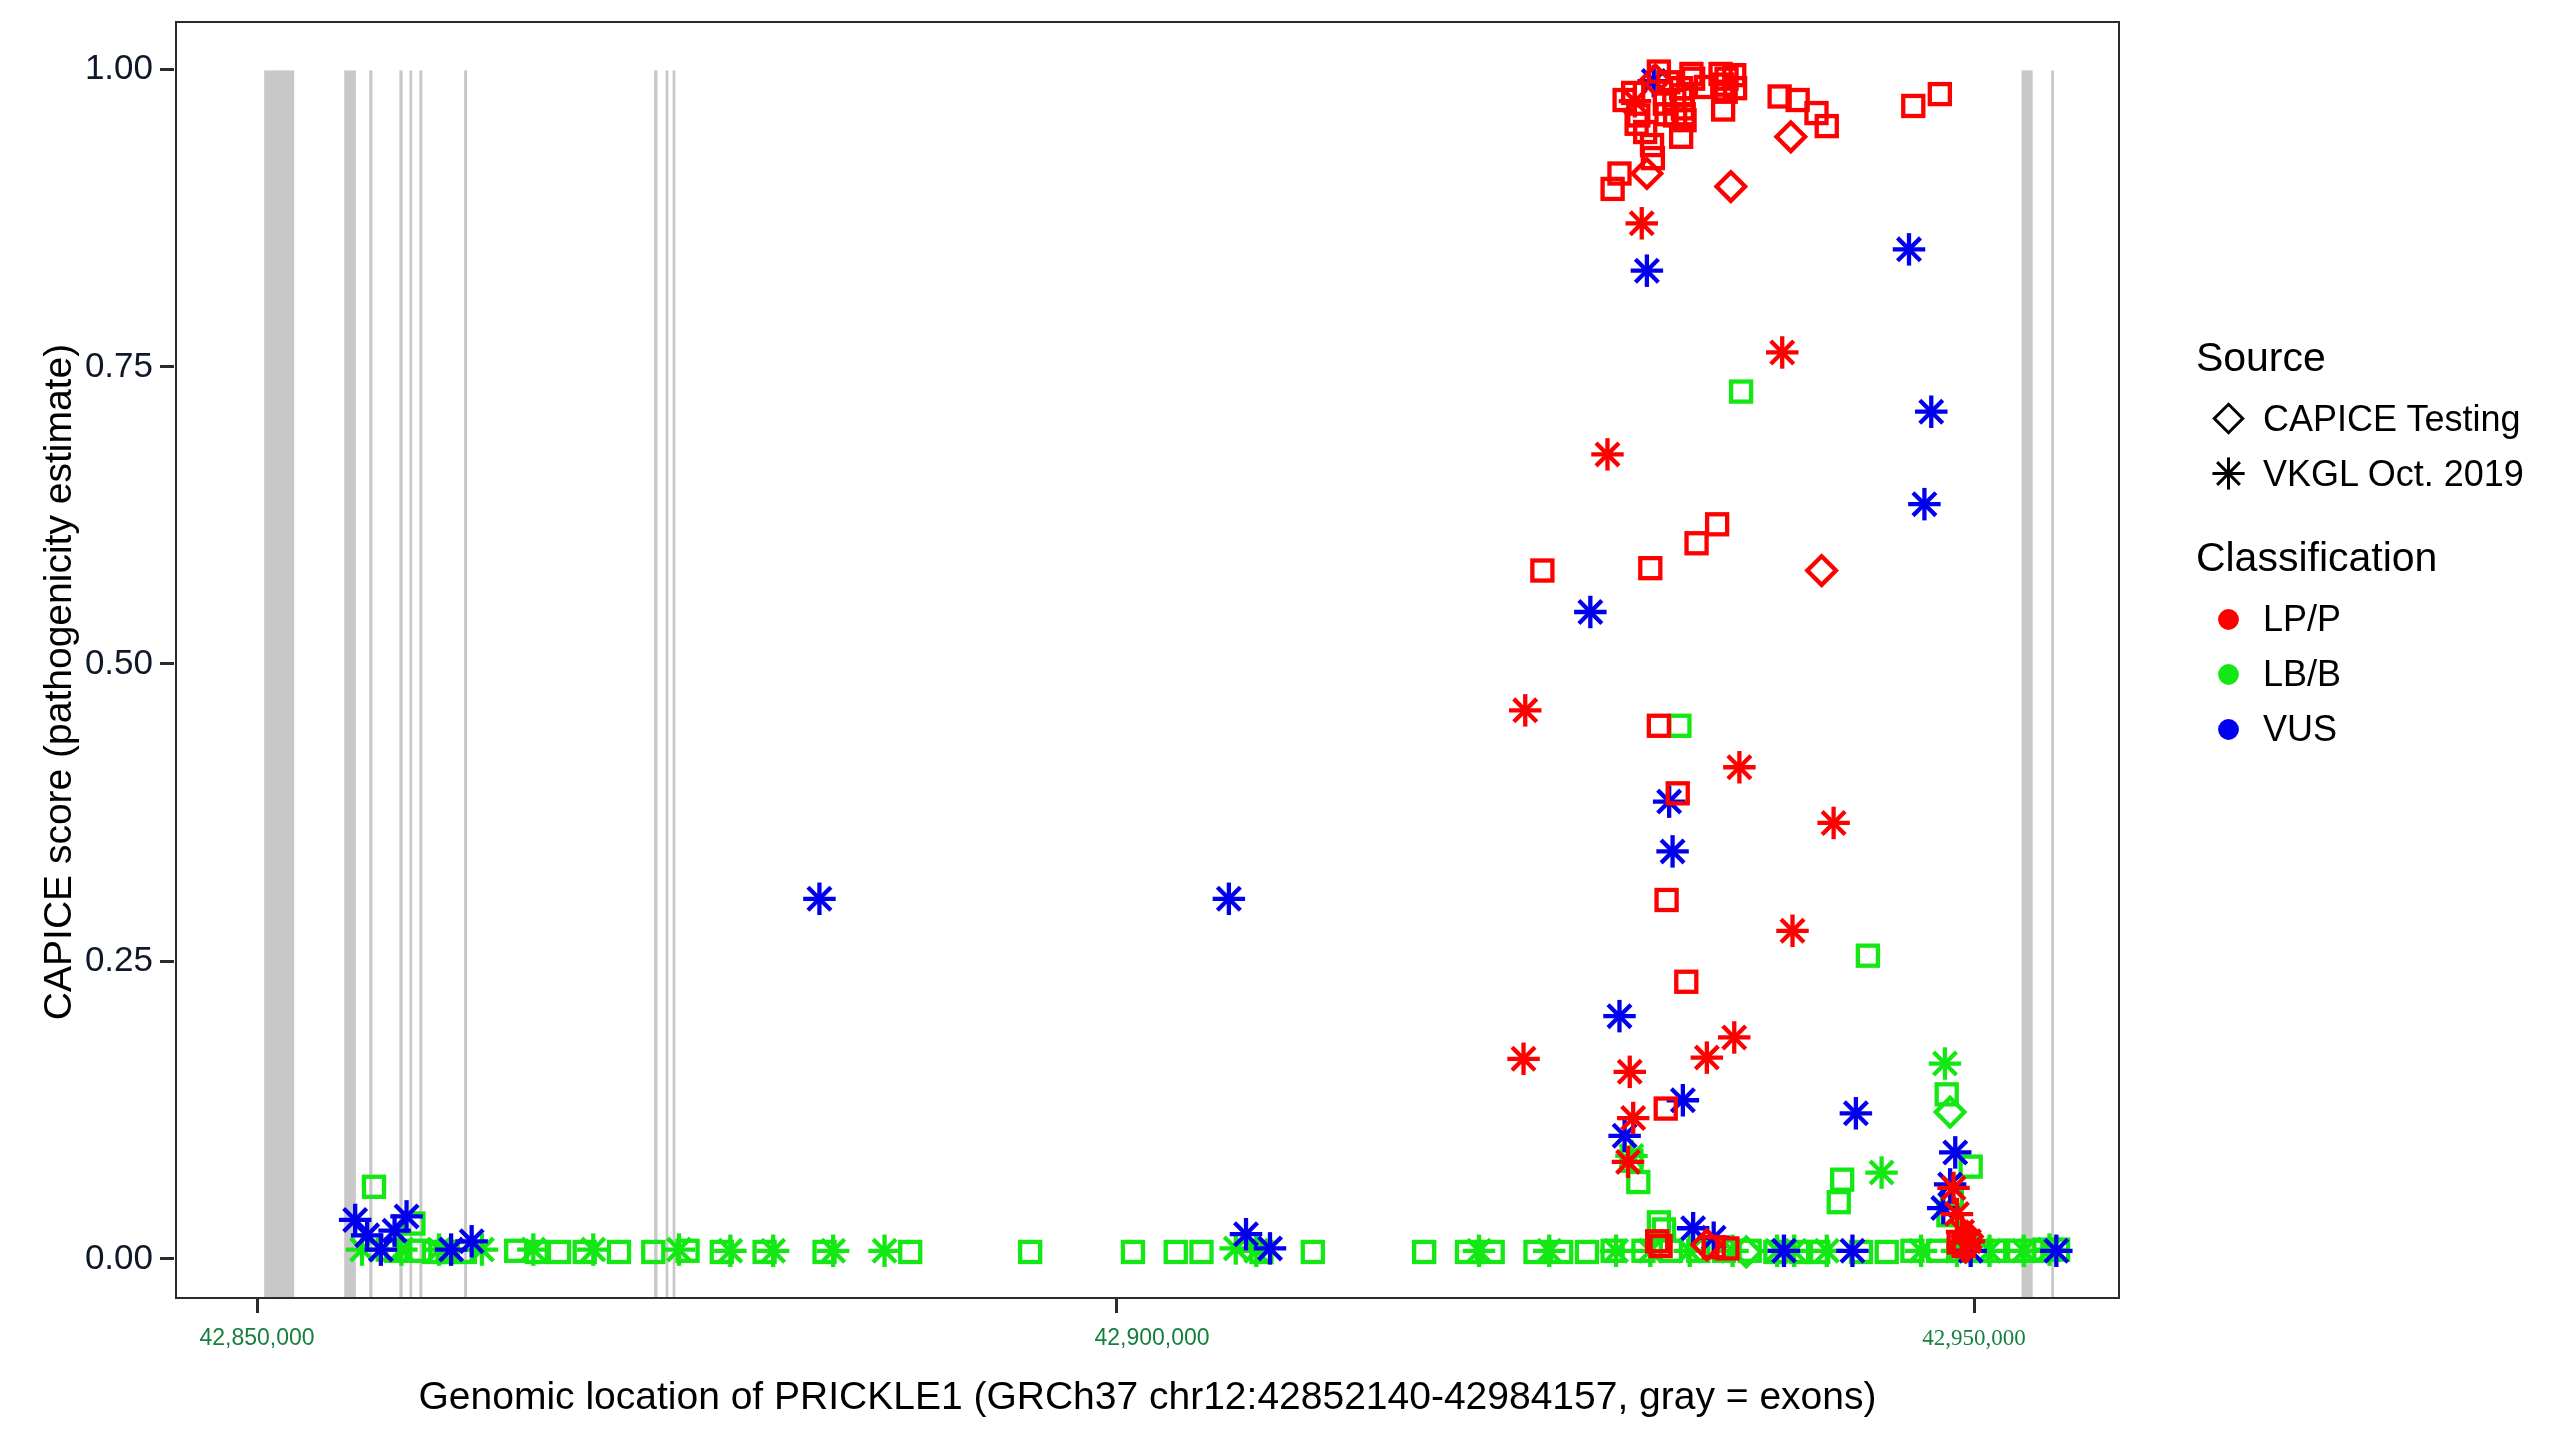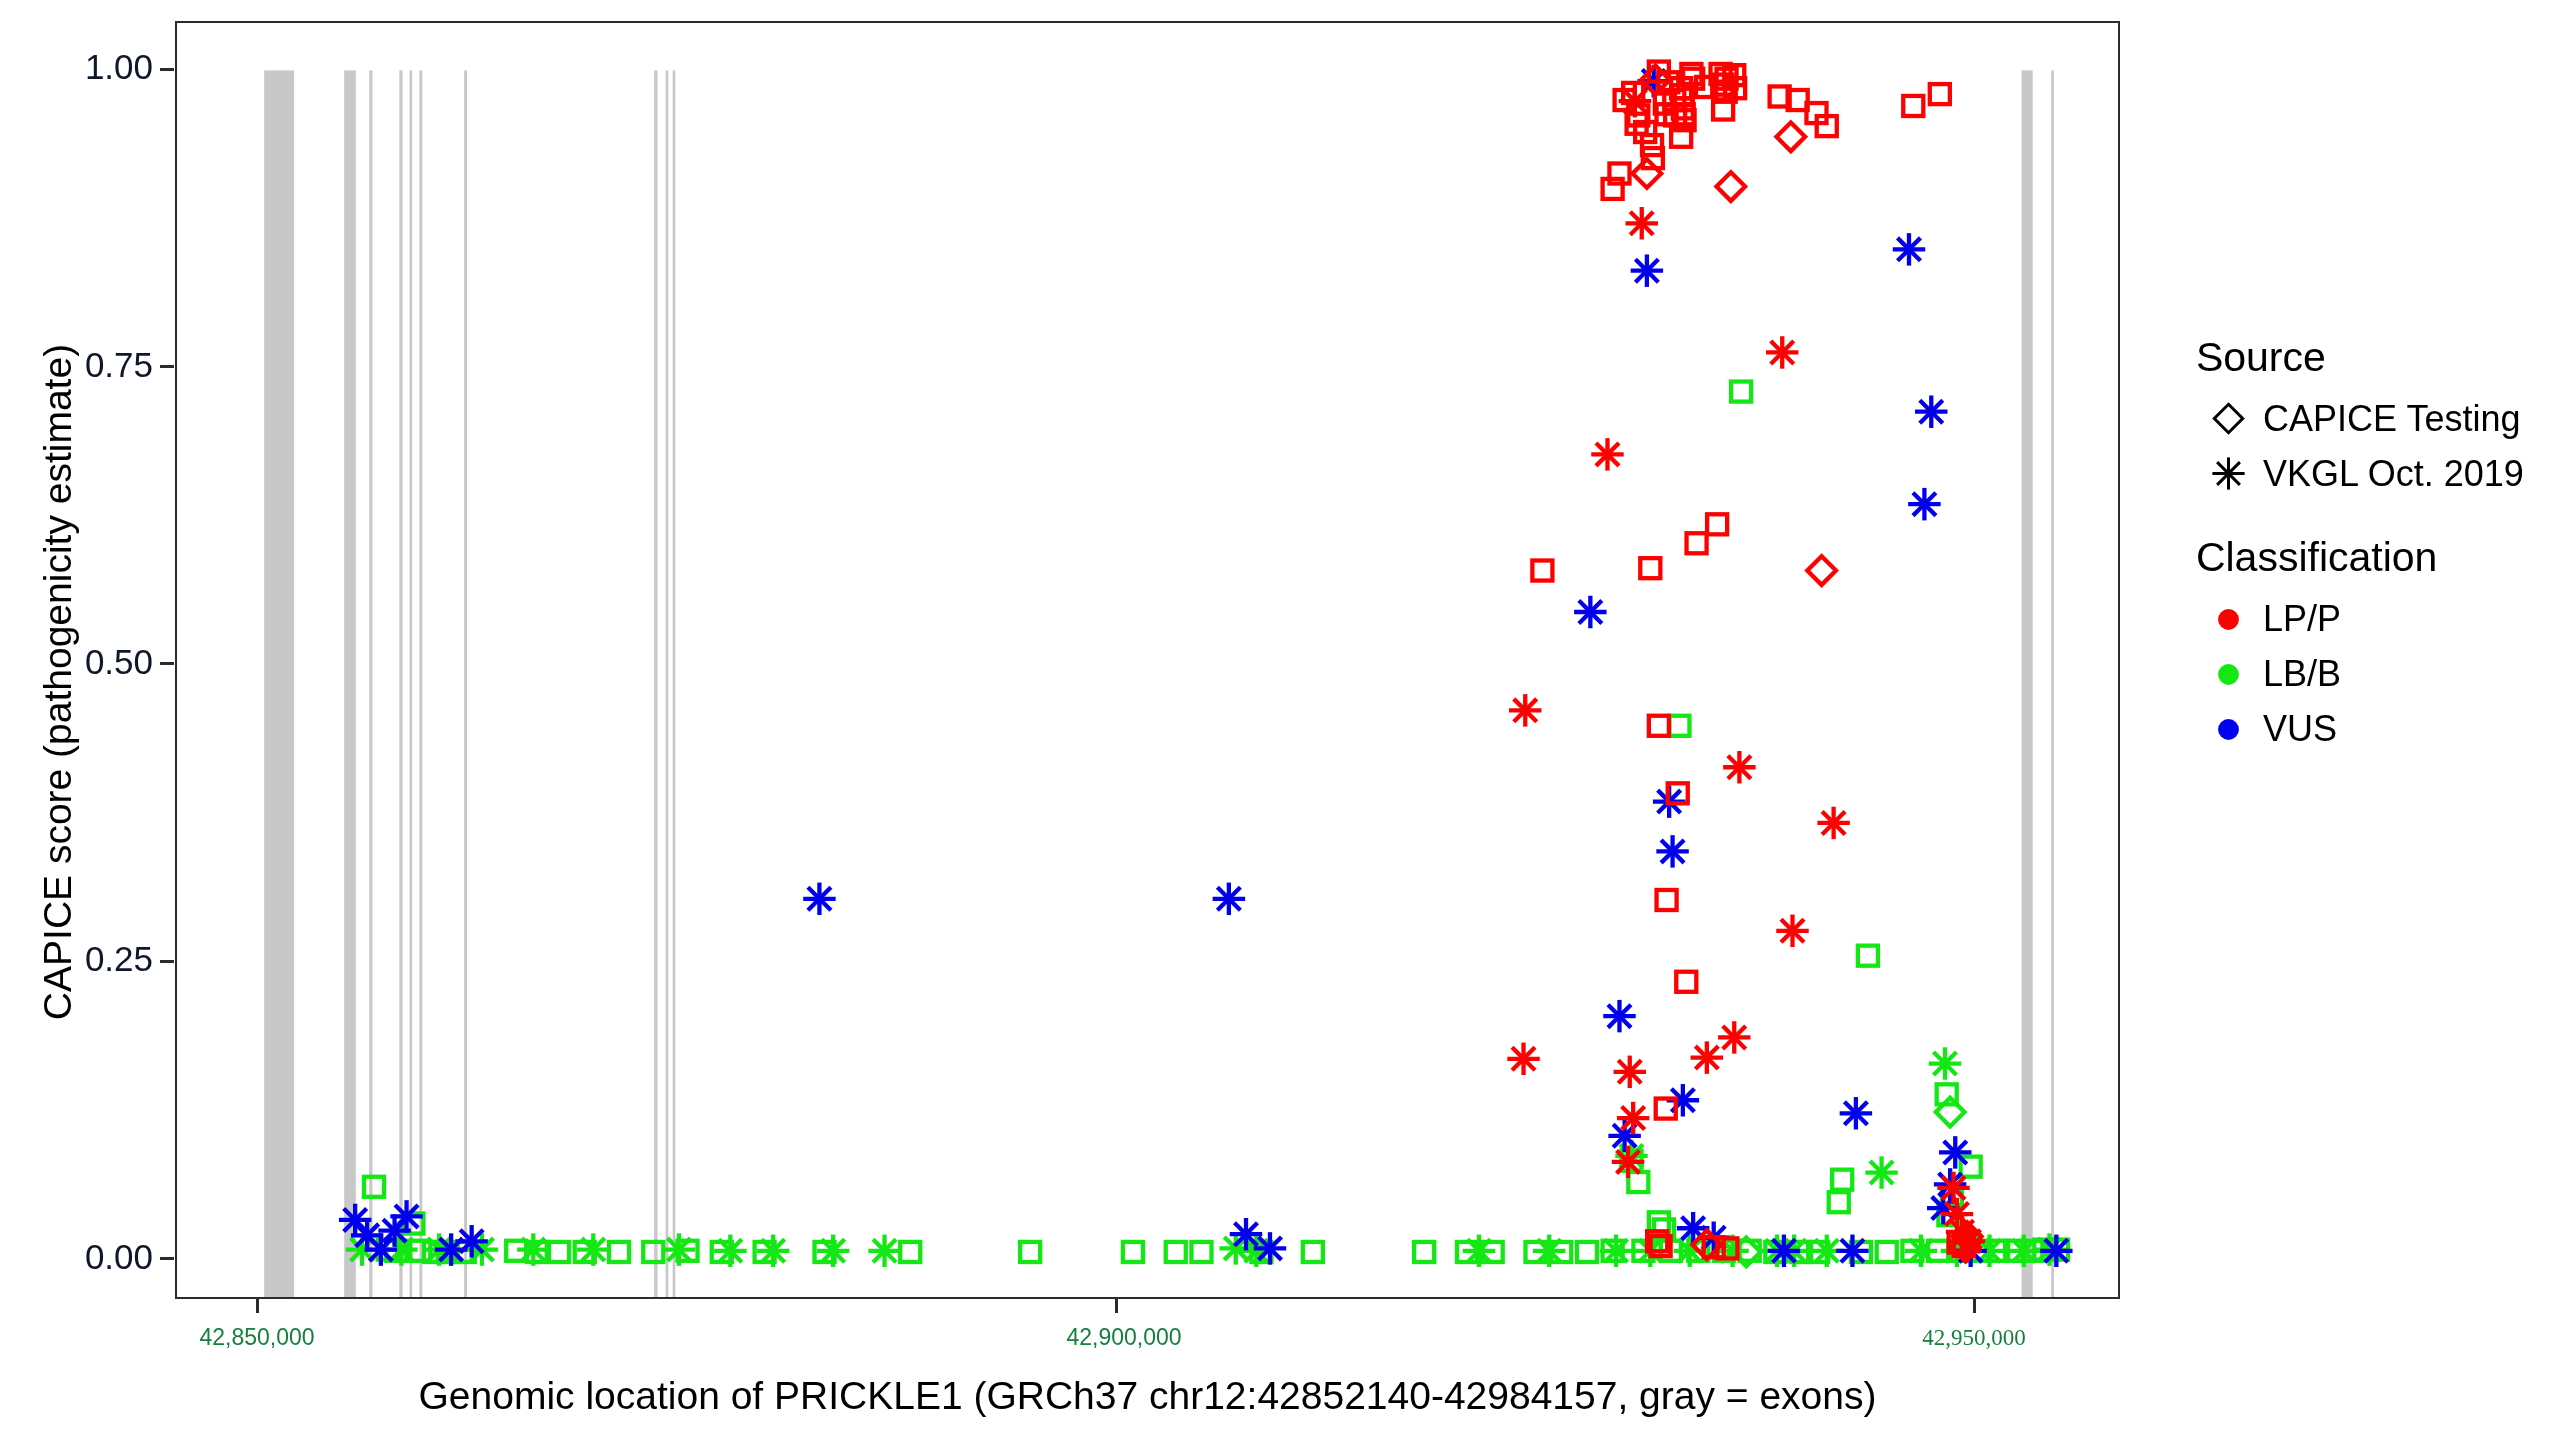--- a/index.html
+++ b/index.html
@@ -941,21 +941,21 @@
             <line x1="1410.360105913504" y1="1067.573023255814" x2="1410.360105913504" y2="1101.573023255814" stroke-linecap="butt"></line>
             <line x1="1398.339405913504" y1="1072.552323255814" x2="1422.380805913504" y2="1096.593723255814" stroke-linecap="butt"></line>
             <line x1="1398.339405913504" y1="1096.593723255814" x2="1422.380805913504" y2="1072.552323255814" stroke-linecap="butt"></line>
           </g>
         </g>
       </svg>
   </div>
 
   <div id="xaxis-labels">
       <div class="lab" style="left: 257px; top: 1326px;">42,850,000</div>
-      <div class="lab" style="left: 1124px; top: 1326px;">42,900,000</div>
+      <div class="lab" style="left: 1152px; top: 1326px;">42,900,000</div>
       <div class="lab" style="left: 1974px; top: 1326px; font-family: Liberation Serif, serif;">42,950,000</div>
     </div>
 
   <div id="xtitle">Genomic location of PRICKLE1 (GRCh37 chr12:42852140-42984157, gray = exons)</div>
 
   <div id="legends">
       <div class="legend-block">
         <div class="legend-title">Source</div>
         <div class="legend-row">
           <span class="legend-key">

